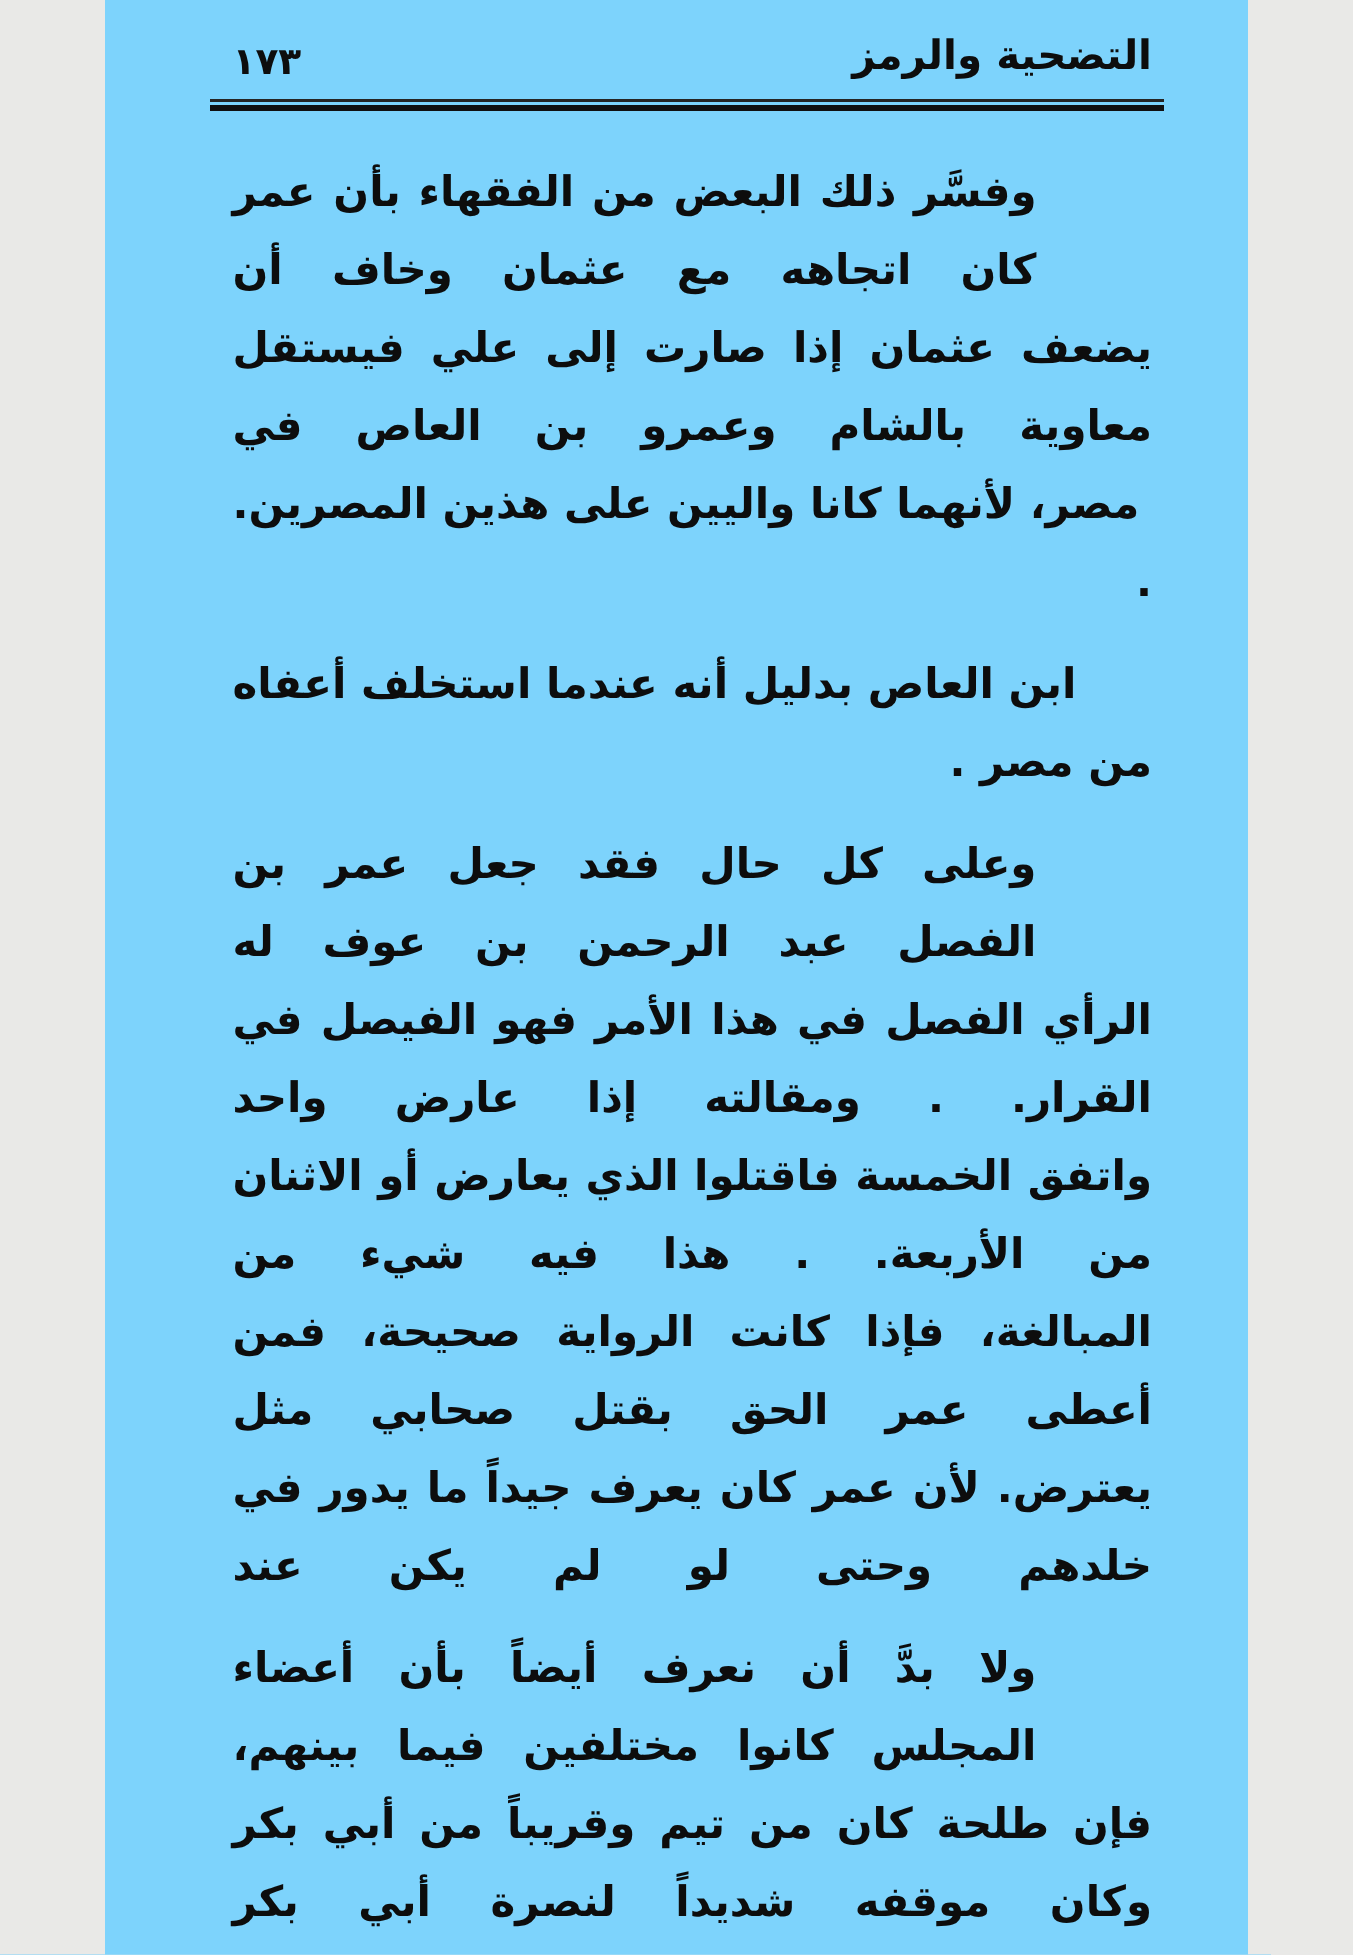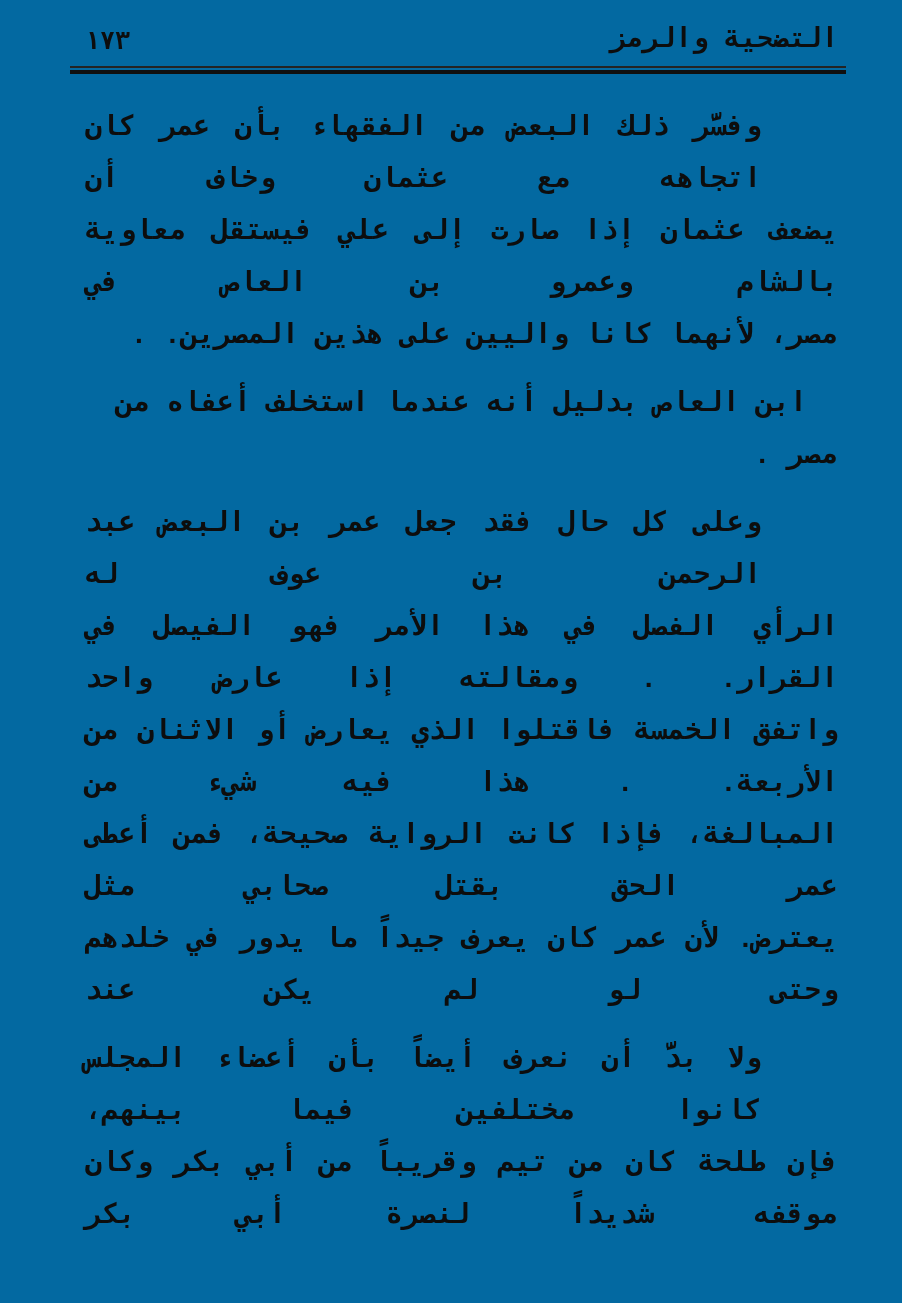--- a/index.html
+++ b/index.html
@@ -2,27 +2,26 @@
 <html lang="ar"><head>
 <meta charset="utf-8">
 <style>
   html, body { margin: 0; padding: 0; }
   body {
     background: #e9e9e7;
     font-family: "DejaVu Sans", sans-serif;
   }
   .page {
     position: relative;
-    width: 902px;
+    width: 762px;
     height: 1303px;
     margin: 0 auto;
-    background: #0369a1;
+    background: #7dd3fc;
     color: #0d0d0d;
     overflow: hidden;
-    font-family: Liberation Mono, monospace;
   }
   
   .hdr {
     position: absolute;
     top: 22px;
     left: 85px;
     right: 64px;
     height: 40px;
   }
   .page-number {
@@ -64,21 +63,21 @@
     display: block;
     font-size: 28px;
     font-weight: bold;
     line-height: 52px;
     color: #0d0d0d;
     text-align: justify;
     text-align-last: justify;
     white-space: normal;
   }
   .ln.first { padding-right: 77px; }
-  .ln.last  { text-align: center; text-align-last: right; }
+  .ln.last  { text-align: left; text-align-last: right; }
 </style>
 </head>
 <body>
 
 <div class="page">
 
   <div class="hdr">
     <div class="page-number">١٧٣</div>
     <div class="running-title">التضحية والرمز</div>
   </div>
@@ -95,21 +94,21 @@
       <span class="ln first">وفسَّر ذلك البعض من الفقهاء بأن عمر كان اتجاهه مع عثمان وخاف أن</span>
       <span class="ln">يضعف عثمان إذا صارت إلى علي فيستقل معاوية بالشام وعمرو بن العاص في</span>
       <span class="ln last">مصر، لأنهما كانا واليين على هذين المصرين. .</span>
     </p>
 
     <p class="para">
       <span class="ln last">ابن العاص بدليل أنه عندما استخلف أعفاه من مصر .</span>
     </p>
 
     <p class="para">
-      <span class="ln first">وعلى كل حال فقد جعل عمر بن البعض عبد الرحمن بن عوف له</span>
+      <span class="ln first">وعلى كل حال فقد جعل عمر بن الفصل عبد الرحمن بن عوف له</span>
       <span class="ln">الرأي الفصل في هذا الأمر فهو الفيصل في القرار. . ومقالته إذا عارض واحد</span>
       <span class="ln">واتفق الخمسة فاقتلوا الذي يعارض أو الاثنان من الأربعة. . هذا فيه شيء من</span>
       <span class="ln">المبالغة، فإذا كانت الرواية صحيحة، فمن أعطى عمر الحق بقتل صحابي مثل</span>
       <span class="ln">يعترض. لأن عمر كان يعرف جيداً ما يدور في خلدهم وحتى لو لم يكن عند</span>
     </p>
 
     <p class="para">
       <span class="ln first">ولا بدَّ أن نعرف أيضاً بأن أعضاء المجلس كانوا مختلفين فيما بينهم،</span>
       <span class="ln">فإن طلحة كان من تيم وقريباً من أبي بكر وكان موقفه شديداً لنصرة أبي بكر</span>
 

